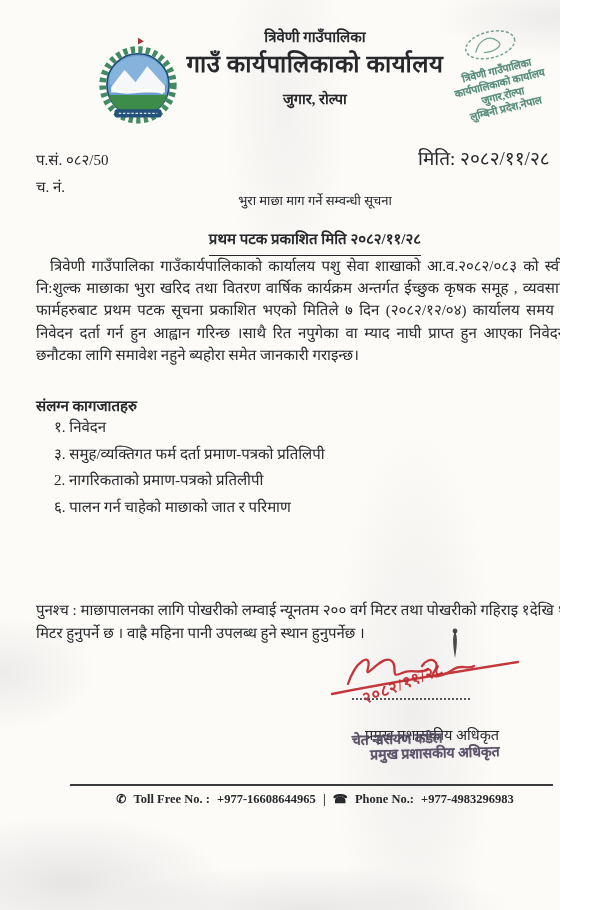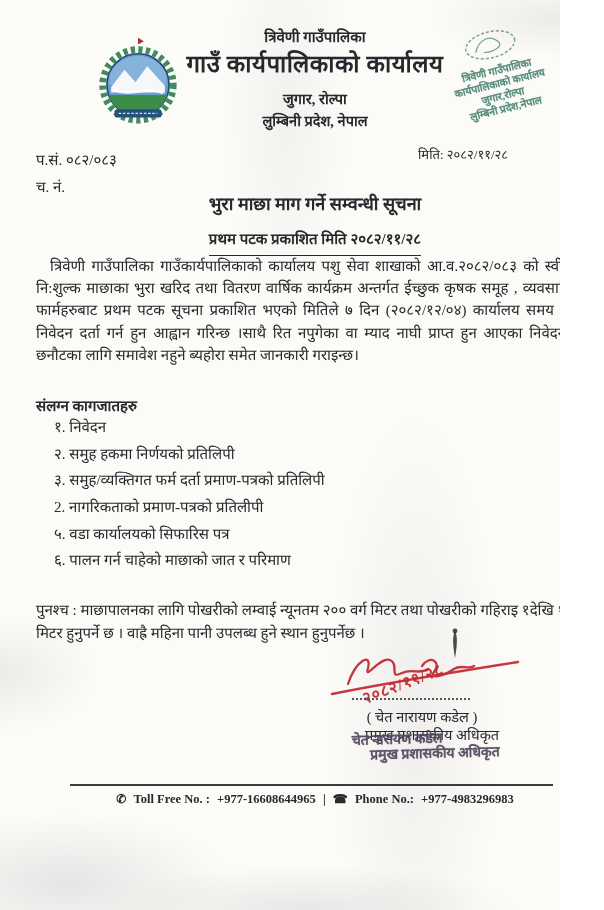--- a/index.html
+++ b/index.html
@@ -33,23 +33,23 @@
     left:428px; top:28px; width:138px; text-align:center;
     transform:rotate(-14deg); color:#357562; opacity:.82;
     font-size:10.5px; font-weight:bold; line-height:13px;
     text-shadow:0 0 1px rgba(53,117,98,.45);
   }
   .stamp-top svg { display:block; margin:0 auto 2px auto; }
 
   
   .m-ref  { left:36px;  top:149px; font-size:15px; }
   .m-ch   { left:36px;  top:176px; font-size:15px; }
-  .m-date { left:418px; top:145px; font-size:13px; }
+  .m-date { left:418px; top:145px; font-size:19px; }
 
-  .doc-title { top:191px; font-size:18px; font-weight:bold; }
+  .doc-title { top:191px; font-size:13px; font-weight:normal; }
   .doc-sub   { top:228px; font-size:15px;  font-weight:bold; }
   .doc-sub span { border-bottom:1.5px solid #26282c; padding-bottom:8px; }
 
   .body-par {
     left:36px; top:255px; width:547px;
     font-size:15px; line-height:22.2px; text-align:justify; text-indent:14px;
   }
 
   .att-head  { left:36px; top:395px; font-size:15px; font-weight:600;text-align:center; }
   .att-list  { left:54px; top:417px; font-size:15px; }
@@ -95,71 +95,67 @@
     <polygon points="18,60 34,39 47,54 61,35 82,58 82,66 18,66" fill="#f5f7f8"></polygon>
     <path d="M21,63 C40,72 62,58 80,67" fill="none" stroke="#ffffff" stroke-width="3" opacity="0.9"></path>
     <path d="M15,69 A37,37 0 0 0 85,69 Z" fill="#3e8c49"></path>
     <rect x="22" y="86" width="56" height="10" rx="3" fill="#23527c"></rect>
     <line x1="27" y1="91" x2="73" y2="91" stroke="#d9e4ef" stroke-width="1.5" stroke-dasharray="3 2"></line>
   </svg>
 
   <div class="abs ctr h-muni">त्रिवेणी गाउँपालिका</div>
   <div class="abs ctr h-office">गाउँ कार्यपालिकाको कार्यालय</div>
   <div class="abs ctr h-addr">जुगार, रोल्पा</div>
-  <div class="abs ctr h-prov">लुम्बिनी प्रदेश, नेपाल</div>
 
   <div class="abs stamp-top">
     <svg width="56" height="34" viewBox="0 0 56 34">
       <ellipse cx="28" cy="16" rx="25" ry="13" fill="none" stroke="#357562" stroke-width="1.5" stroke-dasharray="3 2" opacity="0.8"></ellipse>
       <path d="M12,20 C18,8 30,6 36,14 C42,20 30,24 20,22" fill="none" stroke="#357562" stroke-width="1.3" opacity="0.8"></path>
     </svg>
     <div>त्रिवेणी गाउँपालिका</div>
     <div>कार्यपालिकाको कार्यालय</div>
     <div>जुगार,रोल्पा</div>
     <div>लुम्बिनी प्रदेश,नेपाल</div>
   </div>
 
-  <div class="abs m-ref">प.सं. ०८२/०८३</div>
+  <div class="abs m-ref">प.सं. ०८२/50</div>
   <div class="abs m-ch">च. नं.</div>
   <div class="abs m-date">मिति: २०८२/११/२८</div>
 
   <div class="abs ctr doc-title">भुरा माछा माग गर्ने सम्वन्धी सूचना</div>
   <div class="abs ctr doc-sub">
     <span>प्रथम पटक प्रकाशित मिति २०८२/११/२८</span>
   </div>
 
   <div class="abs body-par">त्रिवेणी गाउँपालिका गाउँकार्यपालिकाको कार्यालय पशु सेवा शाखाको आ.व.२०८२/०८३ को स्वीकृत नि:शुल्क माछाका भुरा खरिद तथा वितरण वार्षिक कार्यक्रम अन्तर्गत ईच्छुक कृषक समूह , व्यवसायिक फार्महरुबाट प्रथम पटक सूचना प्रकाशित भएको मितिले ७ दिन (२०८२/१२/०४) कार्यालय समय भित्र निवेदन दर्ता गर्न हुन आह्वान गरिन्छ ।साथै रित नपुगेका वा म्याद नाघी प्राप्त हुन आएका निवेदनहरु छनौटका लागि समावेश नहुने ब्यहोरा समेत जानकारी गराइन्छ।</div>
 
   <div class="abs att-head">संलग्न कागजातहरु</div>
   <div class="abs att-list">
     <div>१. निवेदन</div>
-    <div>२. समुह हकमा निर्णयको प्रतिलिपी</div>
     <div>३. समुह/व्यक्तिगत फर्म दर्ता प्रमाण-पत्रको प्रतिलिपी</div>
     <div>2. नागरिकताको  प्रमाण-पत्रको प्रतिलीपी</div>
-    <div>५. वडा कार्यालयको सिफारिस पत्र</div>
     <div>६. पालन गर्न चाहेको माछाको जात र परिमाण</div>
   </div>
 
   <div class="abs ps-par">पुनश्च : माछापालनका लागि  पोखरीको लम्वाई न्यूनतम २०० वर्ग मिटर तथा पोखरीको गहिराइ १देखि १.५ मिटर हुनुपर्ने छ । वाह्रै महिना पानी उपलब्ध हुने स्थान हुनुपर्नेछ ।</div>
 
   <svg class="abs ink-smudge" width="16" height="34" viewBox="0 0 16 34">
     <path d="M8,3 C11,9 10,18 8,30 C6,18 5,9 8,3 Z" fill="#2c2c2e" opacity="0.85"></path>
     <circle cx="8" cy="3" r="2.4" fill="#2c2c2e" opacity="0.85"></circle>
   </svg>
 
   <svg class="abs sig-scribble" width="200" height="72" viewBox="0 0 200 72">
     <g fill="none" stroke="#c0272d" stroke-width="2.3" stroke-linecap="round" opacity="0.92">
       <path d="M26,42 C34,18 50,10 46,26 C42,40 58,14 68,18 C78,22 66,38 80,31 C90,26 97,33 106,27"></path>
       <path d="M100,24 C108,12 120,20 112,30 C106,38 122,34 132,27 C139,22 146,28 152,24"></path>
       <path d="M10,52 C60,42 120,32 196,20"></path>
     </g>
   </svg>
   <div class="abs sig-date">२०८२/११/२८</div>
   <div class="abs sig-dots"></div>
-  <div class="abs sig-name">( चेत नारायण कडेल )</div>
   <div class="abs sig-title">प्रमुख प्रशासकीय अधिकृत</div>
   <div class="abs sig-stamp">
     <div class="l1">चेत नारायण कडेल</div>
     <div class="l2">प्रमुख प्रशासकीय अधिकृत</div>
   </div>
 
   <div class="abs foot-rule"></div>
   <div class="abs ctr foot-1">
     <span class="foot-icon">✆</span>
     <span>Toll Free No. :</span>

